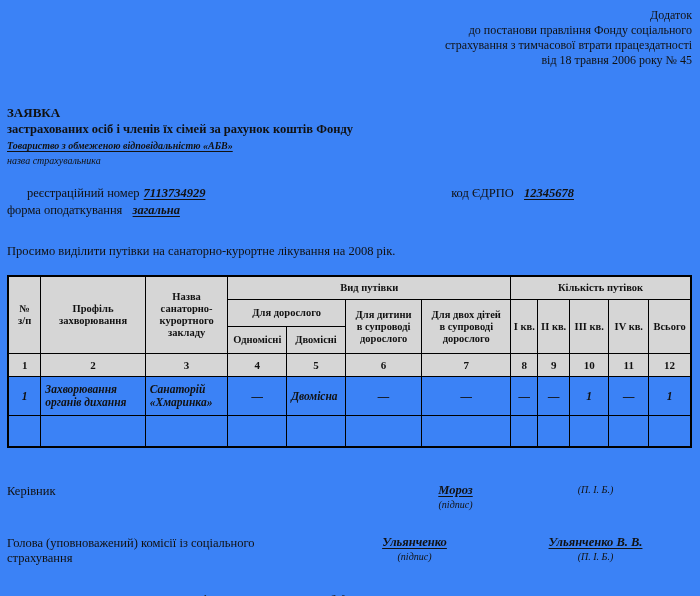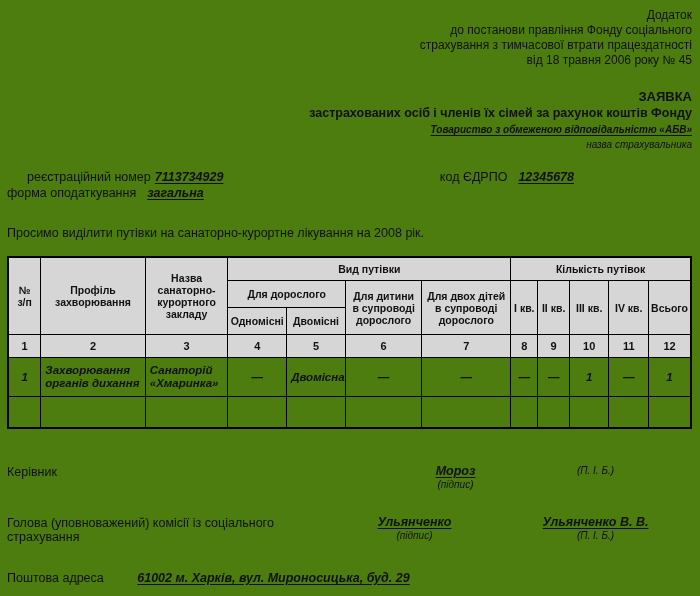--- a/index.html
+++ b/index.html
@@ -1,30 +1,30 @@
 <!DOCTYPE html>
 <html lang="uk"><head>
 <meta charset="utf-8">
 <style>
   html, body { margin: 0; padding: 0; background: #fff; }
   .page {
     position: relative;
     width: 700px; height: 596px;
     box-sizing: border-box;
     padding: 6px 8px 0 7px;
-    background: #4d7c0f;
+    background: #3b82f6;
     color: #111;
-    font-family: Liberation Sans, sans-serif;
+    font-family: Liberation Serif, serif;
     font-size: 12.5px;
     overflow: hidden;
   }
   
   .annex { text-align: right; font-size: 12px; line-height: 15px; margin-top: 2px; }
   
-  .title-block { text-align: right; margin-top: 21px; line-height: 16px; }
+  .title-block { text-align: left; margin-top: 37px; line-height: 16px; }
   .title-main { font-weight: 700; font-size: 13px; }
   .title-sub  { font-weight: 700; font-size: 12.5px; }
   .filled { font-weight: 700; font-style: italic; text-decoration: underline; text-underline-offset: 2px; }
   .company-name { font-size: 10px; margin-top: 1px; }
   .small-caption { font-size: 10px; font-style: italic; line-height: 13px; }
   
   .info-row { display: flex; align-items: baseline; margin-top: 19px; padding-left: 20px; }
   .info-row .spacer { flex: 1; }
   .edrpou-wrap { margin-right: 118px; }
   .info-row2 { margin-top: 2px; }

